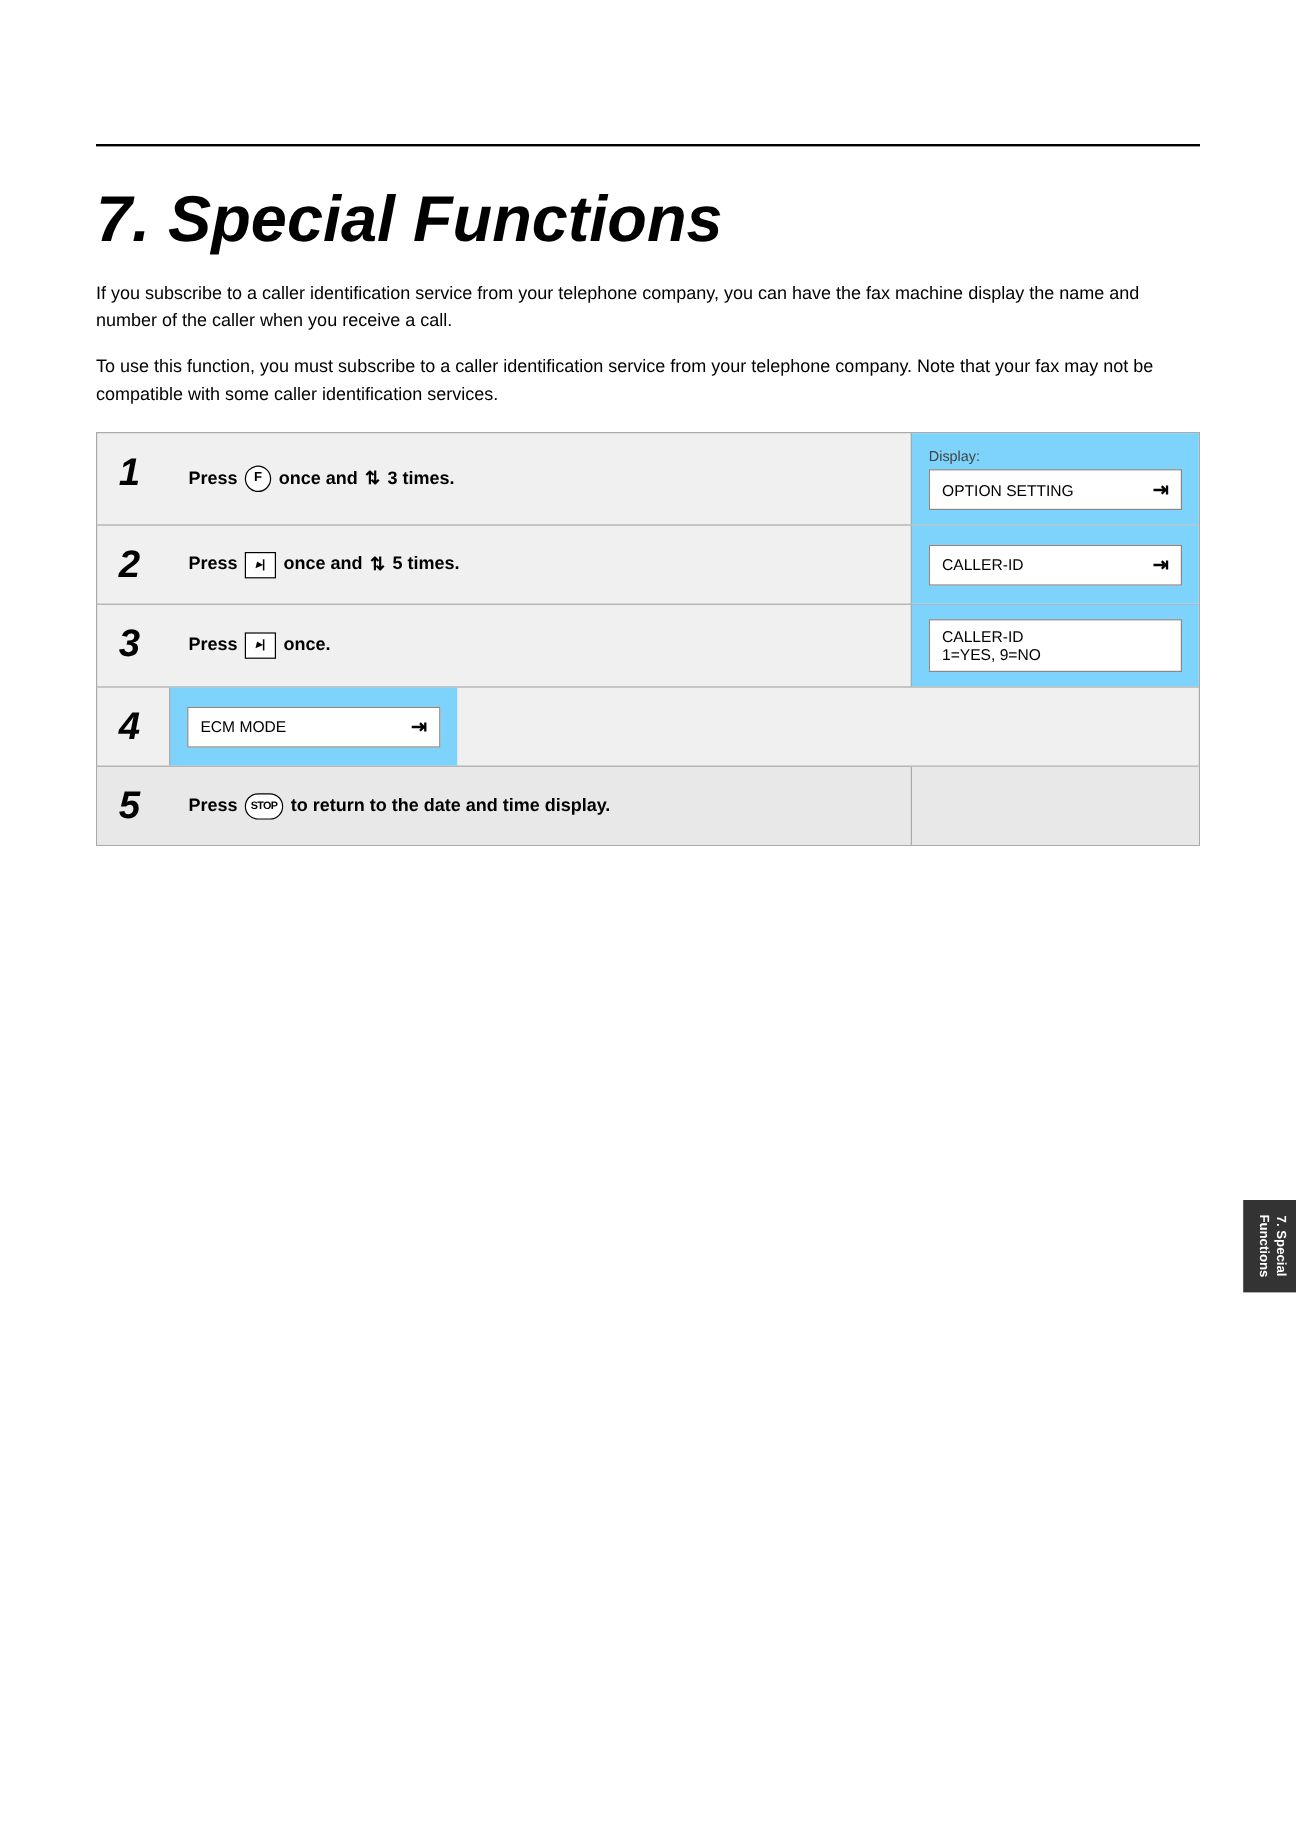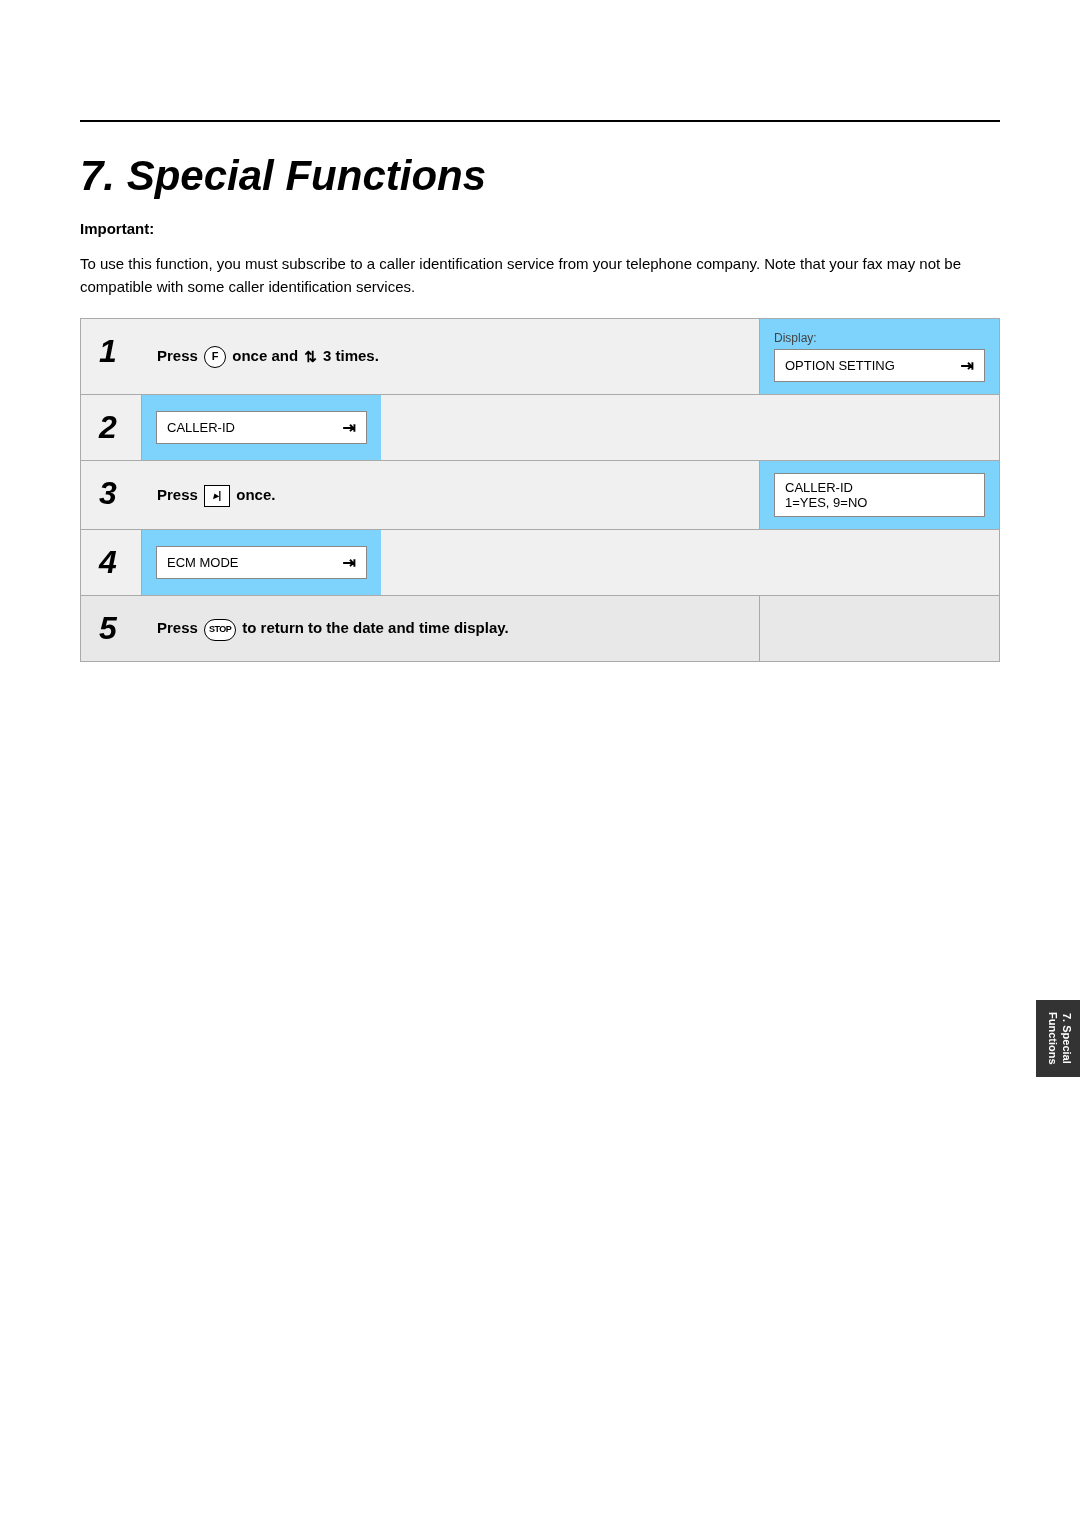--- a/index.html
+++ b/index.html
@@ -22,21 +22,21 @@
 
     
     .top-rule {
       border: none;
       border-top: 2px solid #000;
       margin: 120px 80px 0 80px;
     }
 
     
     .chapter-title {
-      font-size: 42px;
+      font-size: 54px;
       font-weight: bold;
       font-style: italic;
       margin: 30px 80px 20px 80px;
     }
 
     
     .section-title {
       font-size: 34px;
       font-weight: bold;
       font-style: italic;
@@ -244,22 +244,22 @@
 </head>
 <body>
 
 <div class="page-container">
 
   <hr class="top-rule">
 
   <div class="chapter-title">7.  Special Functions</div>
 
 
-
-  <div class="important-label">Important:</div>
+  <div class="intro-text">If you subscribe to a caller identification service from your telephone company, you can have the fax machine display the name and number of the caller when you receive a call.</div>
+
   <div class="important-text">To use this function, you must subscribe to a caller identification service from your telephone company. Note that your fax may not be compatible with some caller identification services.</div>
 
   <div class="steps-table">
 
     <div class="step-row">
       <div class="step-num">1</div>
       <div class="step-instruction">
         <span class="main-line">
           Press <span class="btn-circle">F</span> once and 
           <span class="nav-icon">⇅</span> 3 times.
@@ -269,20 +269,26 @@
         <div class="display-label">Display:</div>
         <div class="display-box">
           <span>OPTION SETTING</span>
           <span class="arrow-right">⇥</span>
         </div>
       </div>
     </div>
 
     <div class="step-row">
       <div class="step-num">2</div>
+      <div class="step-instruction">
+        <span class="main-line">
+          Press <span class="btn-square">▸|</span> once and 
+          <span class="nav-icon">⇅</span> 5 times.
+        </span>
+      </div>
       <div class="step-display">
         <div class="display-box">
           <span>CALLER-ID</span>
           <span class="arrow-right">⇥</span>
         </div>
       </div>
     </div>
 
     <div class="step-row">
       <div class="step-num">3</div>

